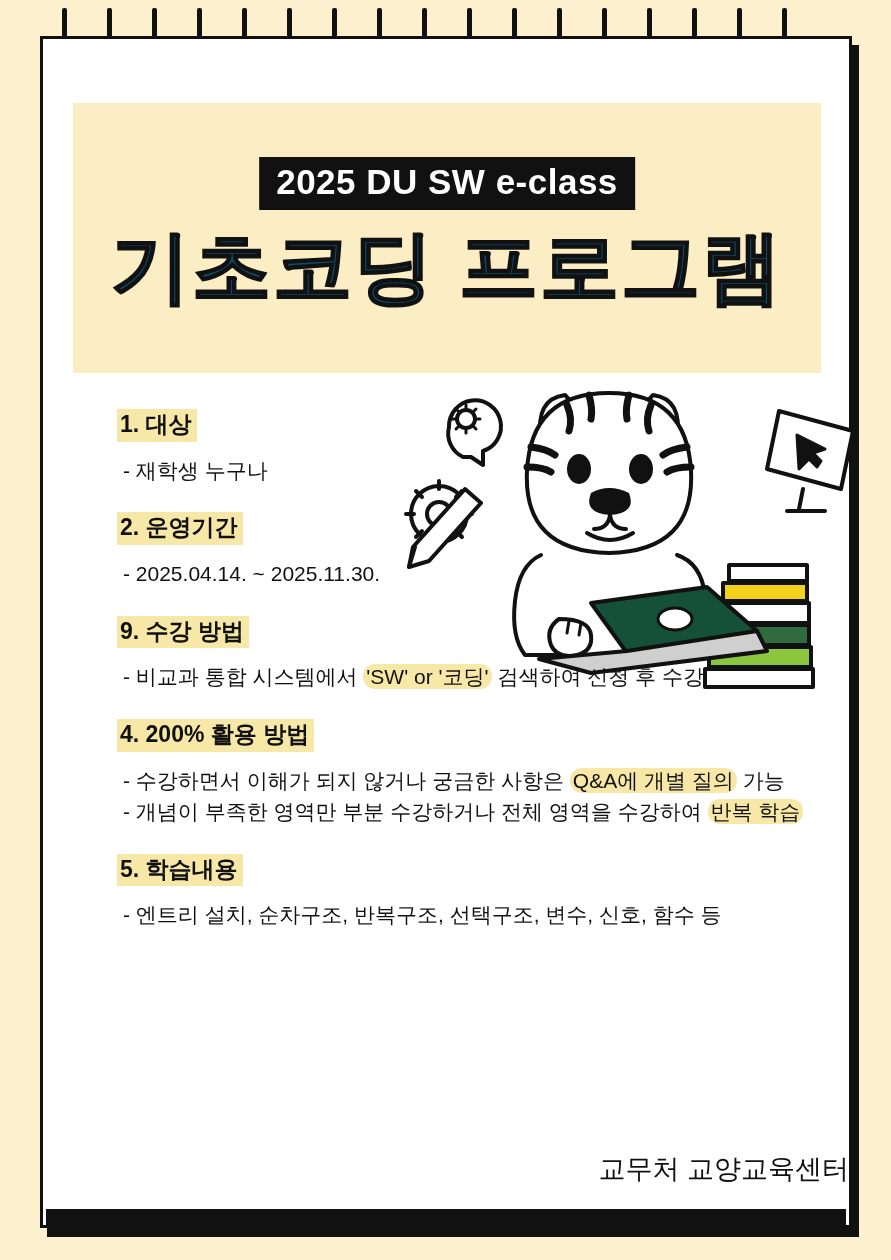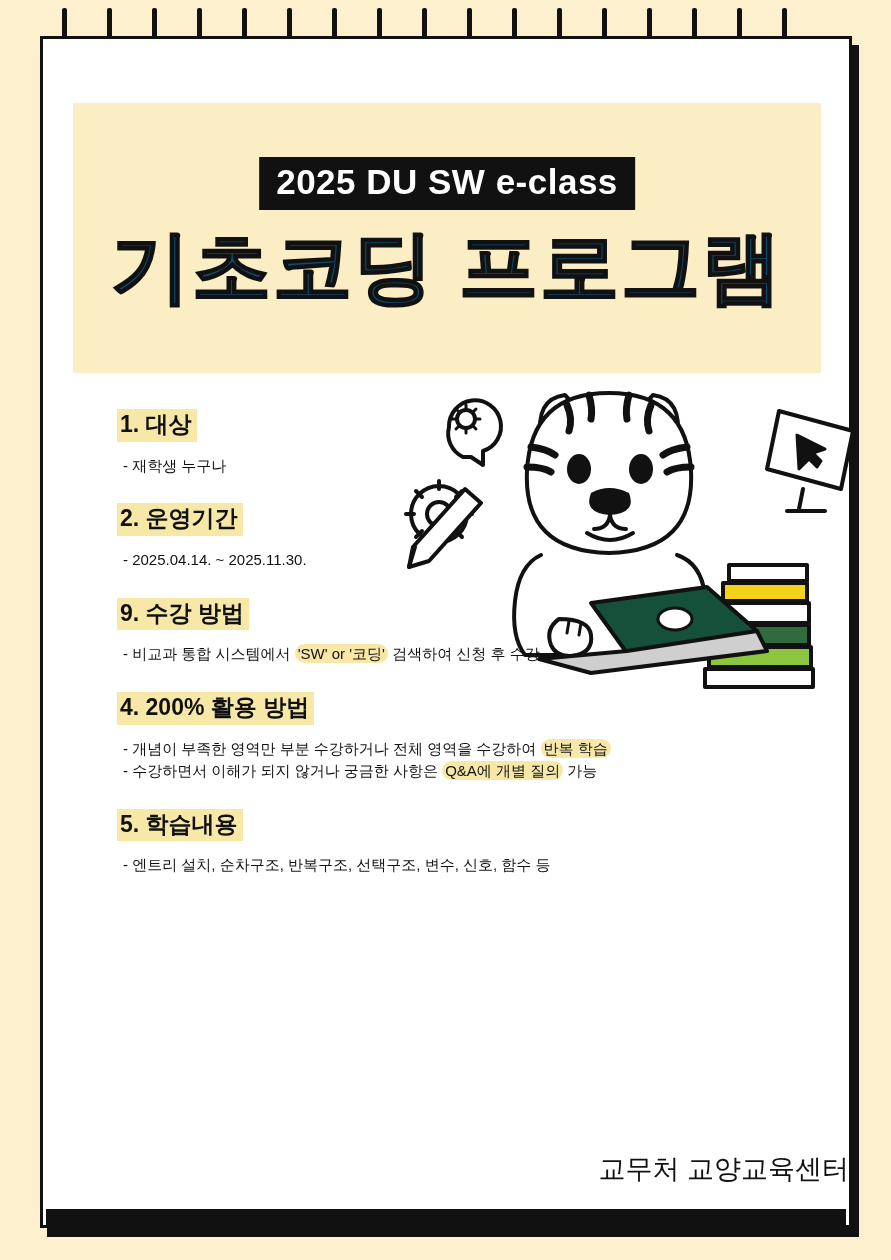--- a/index.html
+++ b/index.html
@@ -103,21 +103,21 @@
   .sec-head {
     display: inline-block;
     font-size: 23px;
     font-weight: bold;
     color: #111111;
     background: #f7e8a8;
     padding: 1px 5px 3px 3px;
     line-height: 1.25;
   }
   .sec-body {
-    font-size: 15px;
+    font-size: 21px;
     color: #111111;
     line-height: 1.5;
     margin-top: 13px;
     margin-bottom: 26px;
     padding-left: 6px;
     white-space: nowrap;
   }
   .hl {
     background: #f7e8a8;
     padding: 1px 3px;
@@ -300,22 +300,22 @@
     <div class="section">
       <div class="sec-head">9. 수강 방법</div>
       <div class="sec-body">
         <span class="line">- 비교과 통합 시스템에서 <span class="hl">'SW' or '코딩'</span> 검색하여 신청 후 수강</span>
       </div>
     </div>
 
     <div class="section">
       <div class="sec-head">4. 200% 활용 방법</div>
       <div class="sec-body">
+        <span class="line">- 수강하면서 이해가 되지 않거나 궁금한 사항은 <span class="hl">Q&amp;A에 개별 질의</span> 가능</span>
         <span class="line">- 개념이 부족한 영역만 부분 수강하거나 전체 영역을 수강하여 <span class="hl">반복 학습</span></span>
-        <span class="line">- 수강하면서 이해가 되지 않거나 궁금한 사항은 <span class="hl">Q&amp;A에 개별 질의</span> 가능</span>
       </div>
     </div>
 
     <div class="section">
       <div class="sec-head">5. 학습내용</div>
       <div class="sec-body">
         <span class="line">- 엔트리 설치, 순차구조, 반복구조, 선택구조, 변수, 신호, 함수 등</span>
       </div>
     </div>
 

